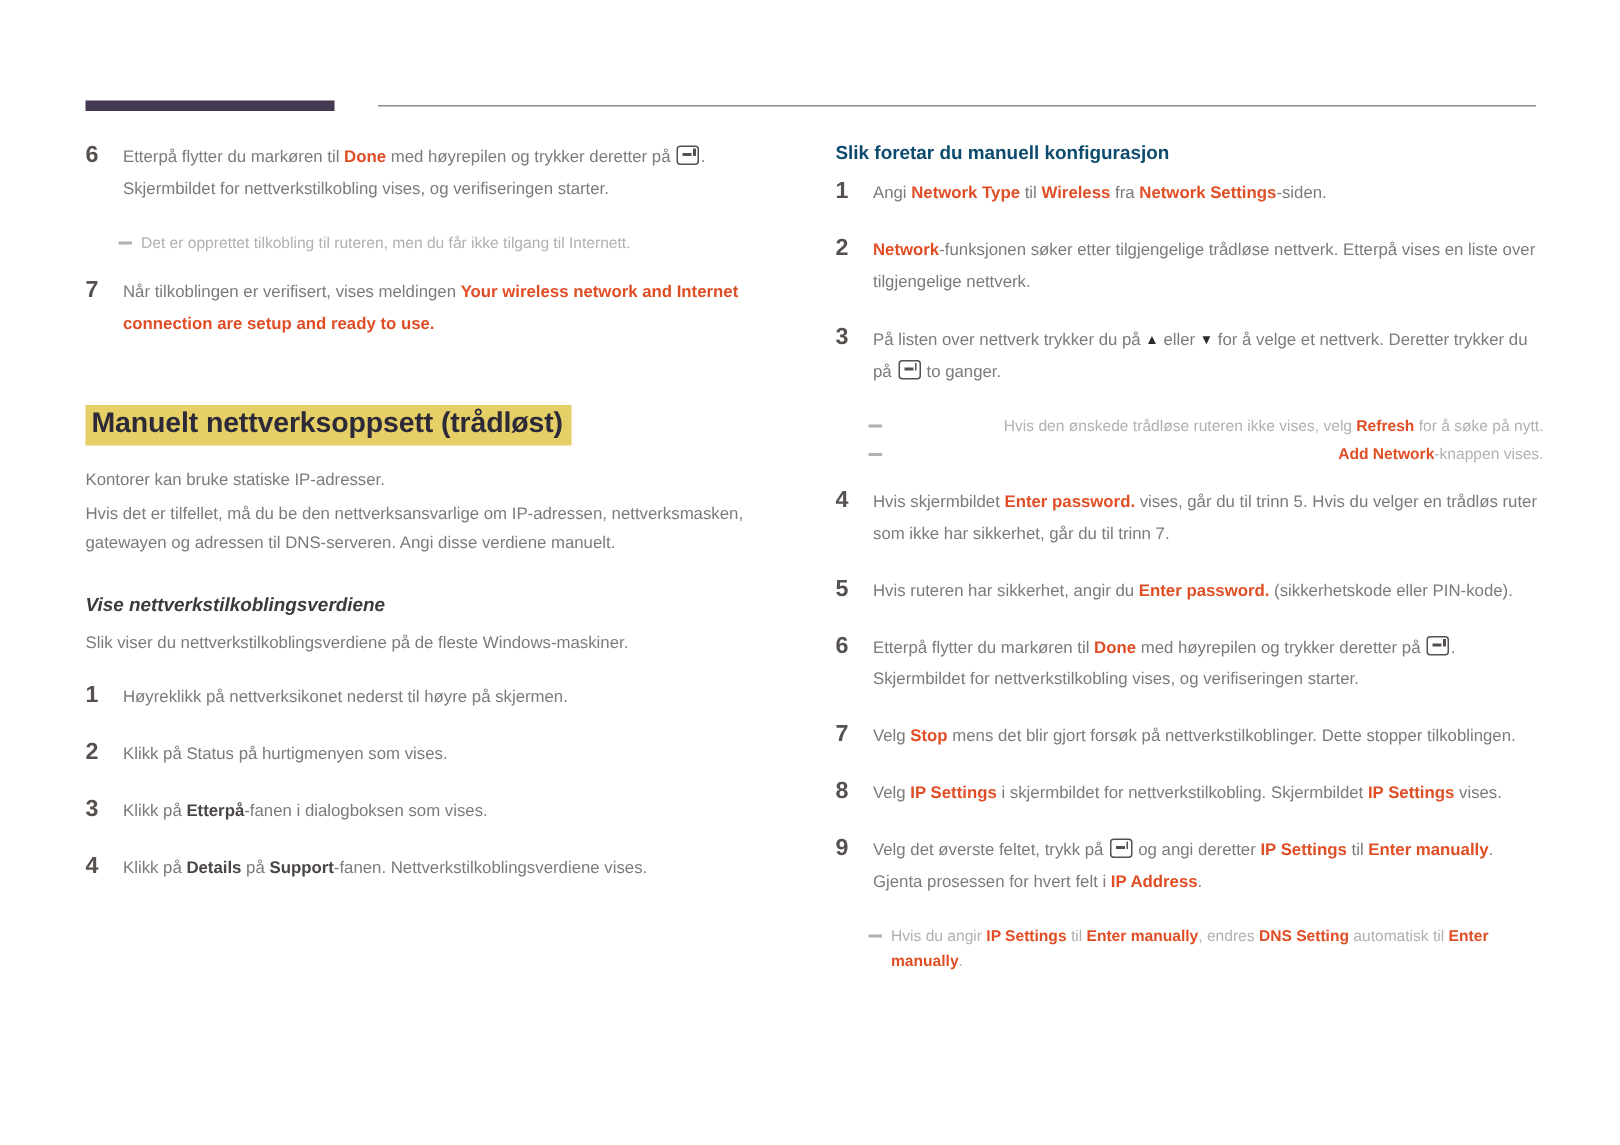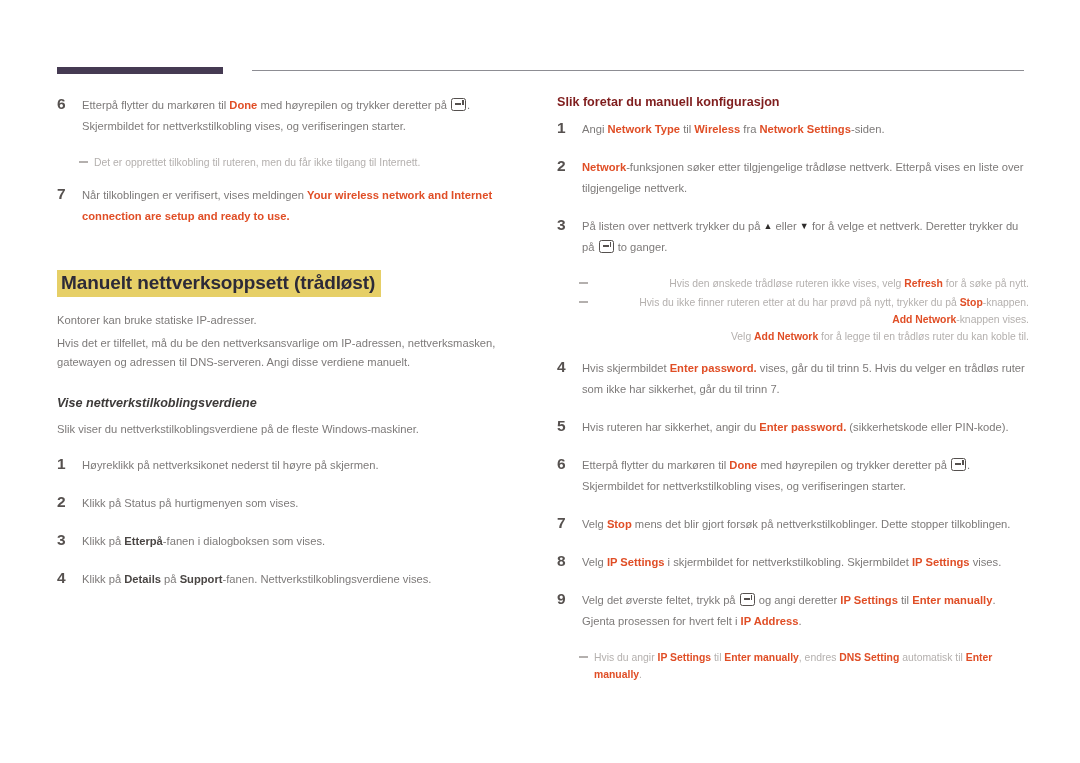--- a/index.html
+++ b/index.html
@@ -108,21 +108,21 @@
     margin: 24px 0 10px 0;
     font-size: 12.6px;
     font-weight: bold;
     color: #3d3a39;
     font-style: italic;
   }
   .h-col {
     margin: 0 0 10px 0;
     font-size: 12.6px;
     font-weight: bold;
-    color: #7f1d1d;
+    color: #0c4a6e;
   }
   .para {
     font-size: 11.2px;
     line-height: 19px;
     margin: 0 0 9px 0;
     color: #7d7a79;
   }
   .para.tight { margin-bottom: 4px; }
 
   
@@ -194,21 +194,21 @@
         <div class="item">
           <span class="num">2</span>
           <span class="txt"><b class="ac">Network</b>-funksjonen søker etter tilgjengelige trådløse nettverk. Etterpå vises en liste over tilgjengelige nettverk.</span>
         </div>
         <div class="item">
           <span class="num">3</span>
           <span class="txt">På listen over nettverk trykker du på <span class="tri">▲</span> eller <span class="tri">▼</span> for å velge et nettverk. Deretter trykker du på <span class="kbd"></span> to ganger.</span>
         </div>
         <div class="note-group">
           <div class="note"><span class="dash"></span><span>Hvis den ønskede trådløse ruteren ikke vises, velg <b class="ac">Refresh</b> for å søke på nytt.</span></div>
-          <div class="note"><span class="dash"></span><span>Hvis du ikke finner ruteren etter at du har prøvd på nytt, trykker du på <b class="ac">Stop</b>-knappen.</span><span class="sub"><b class="ac">Add Network</b>-knappen vises.</span><span class="sub">Velg <b class="ac">Add Network</b> for å legge til en trådløs ruter du kan koble til.</span></div>
+          <div class="note"><span class="dash"></span><span class="sub"><b class="ac">Add Network</b>-knappen vises.</span></div>
         </div>
         <div class="item">
           <span class="num">4</span>
           <span class="txt">Hvis skjermbildet <b class="ac">Enter password.</b> vises, går du til trinn 5. Hvis du velger en trådløs ruter som ikke har sikkerhet, går du til trinn 7.</span>
         </div>
         <div class="item">
           <span class="num">5</span>
           <span class="txt">Hvis ruteren har sikkerhet, angir du <b class="ac">Enter password.</b> (sikkerhetskode eller PIN-kode).</span>
         </div>
         <div class="item">

